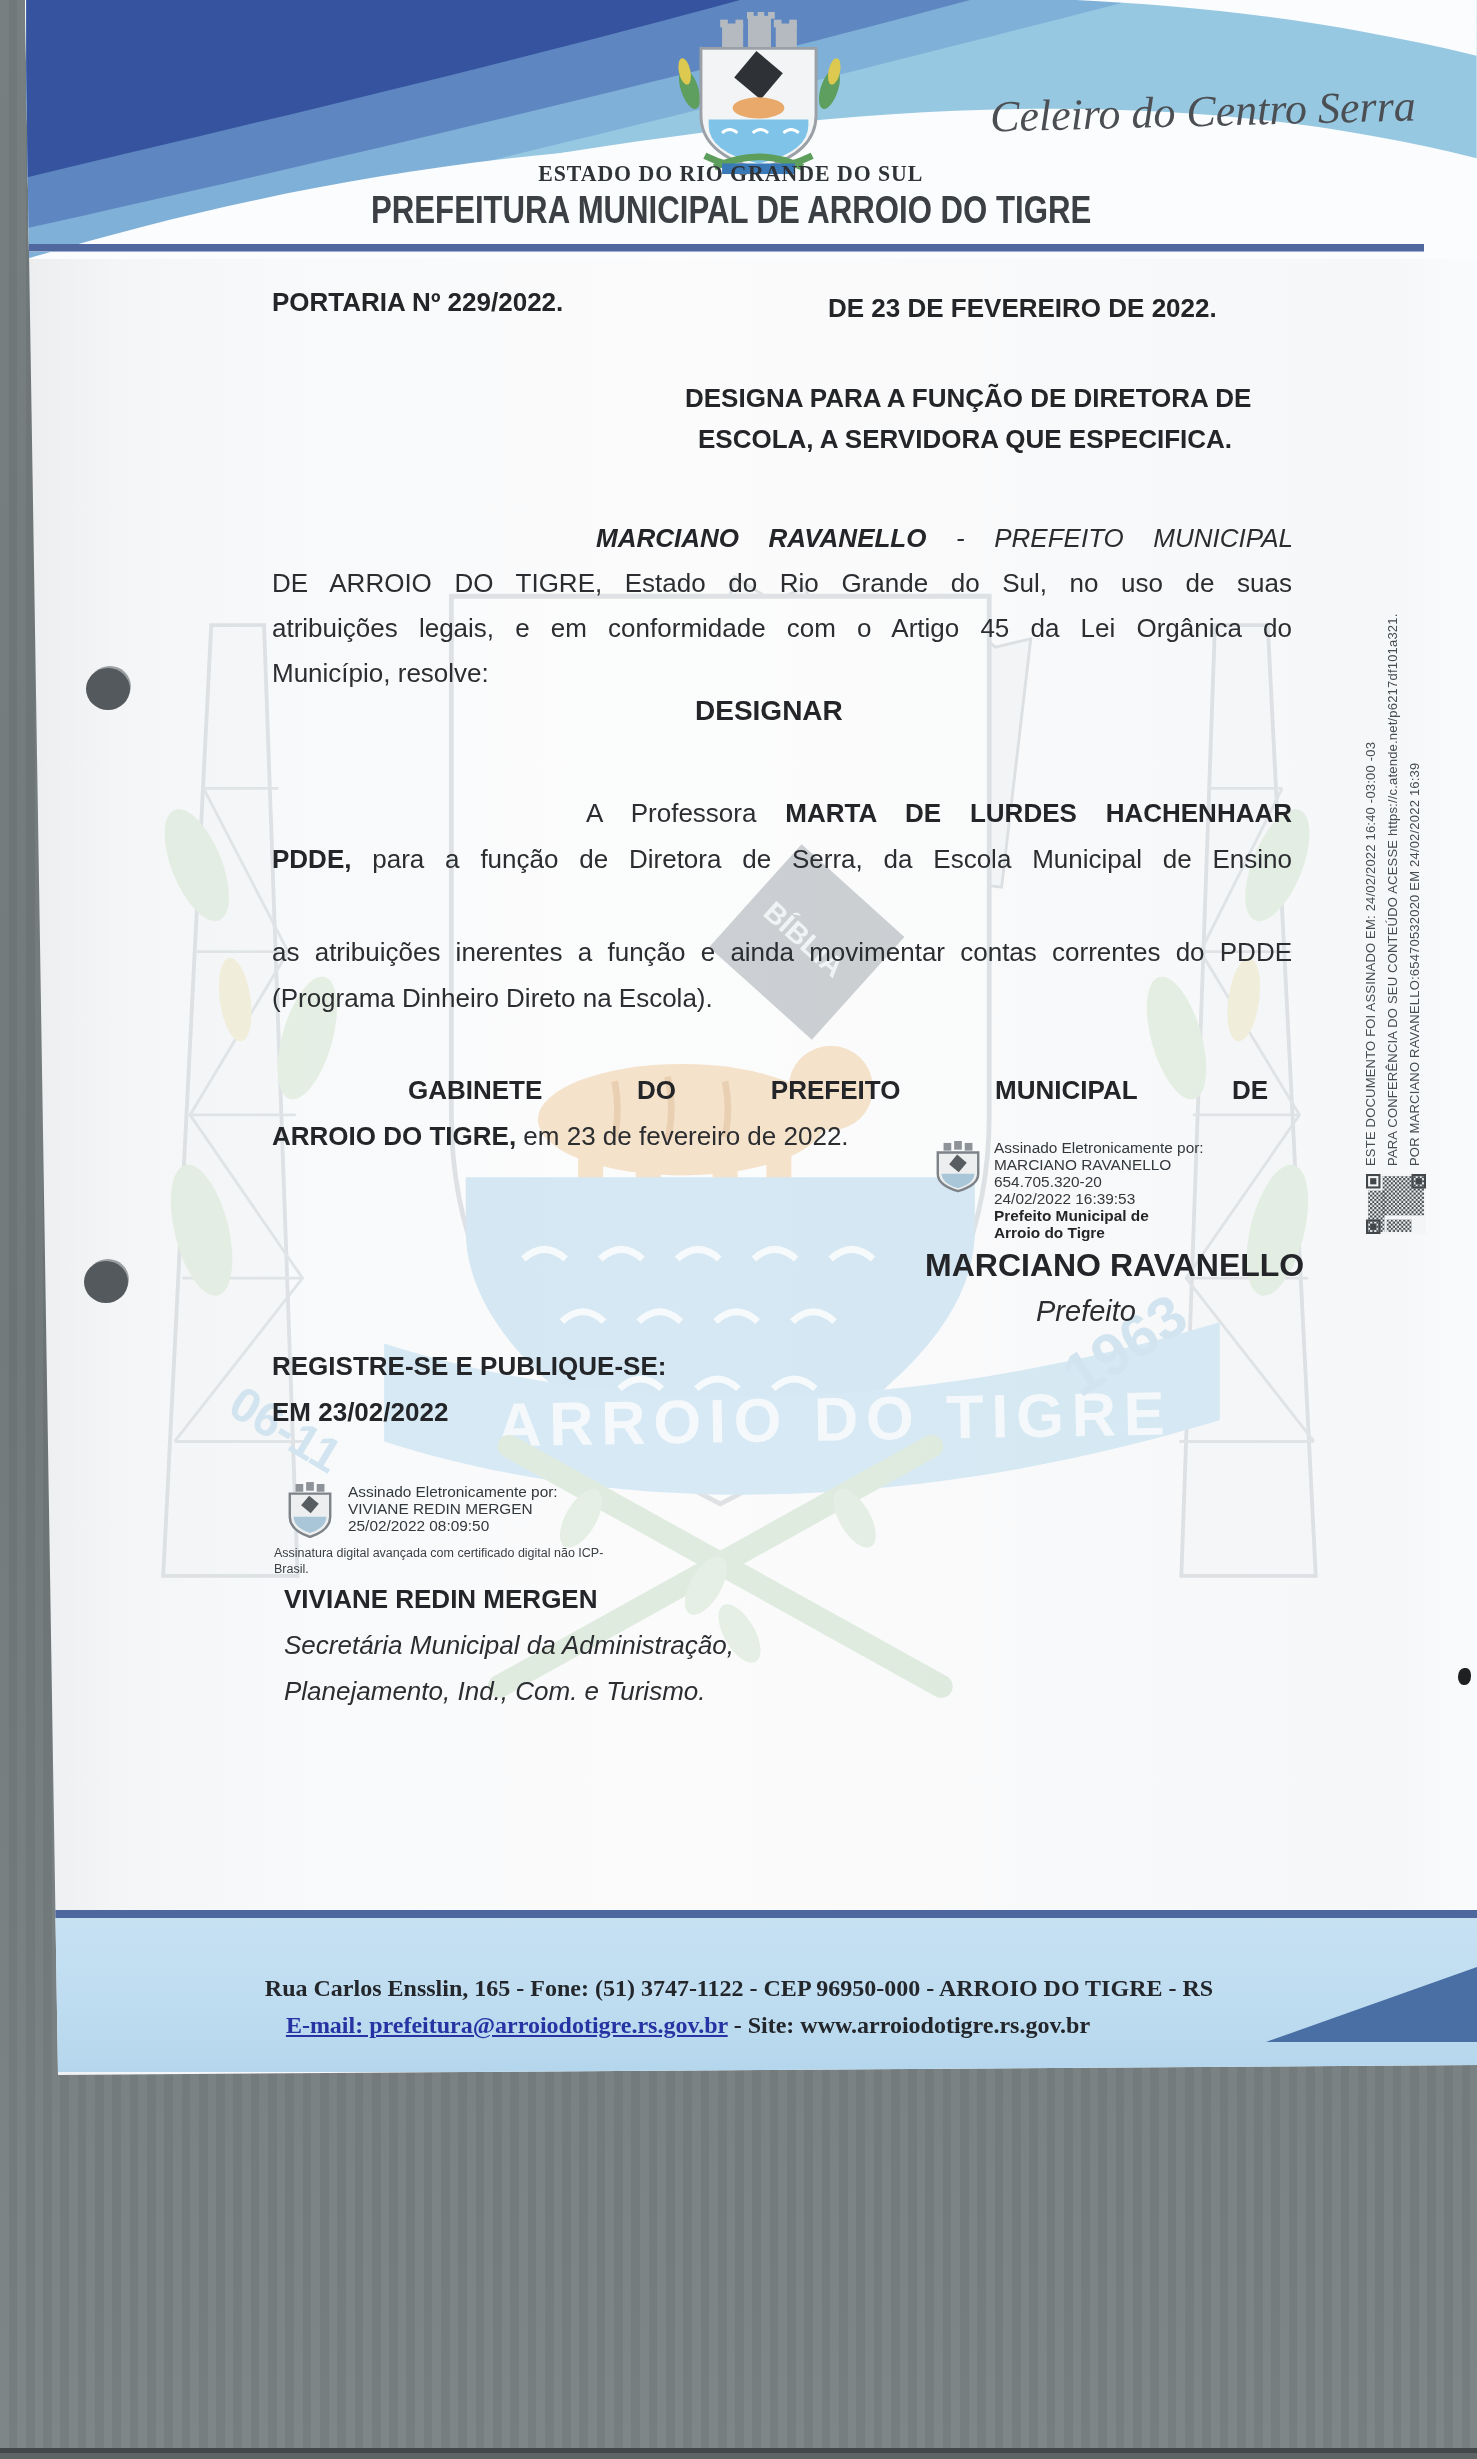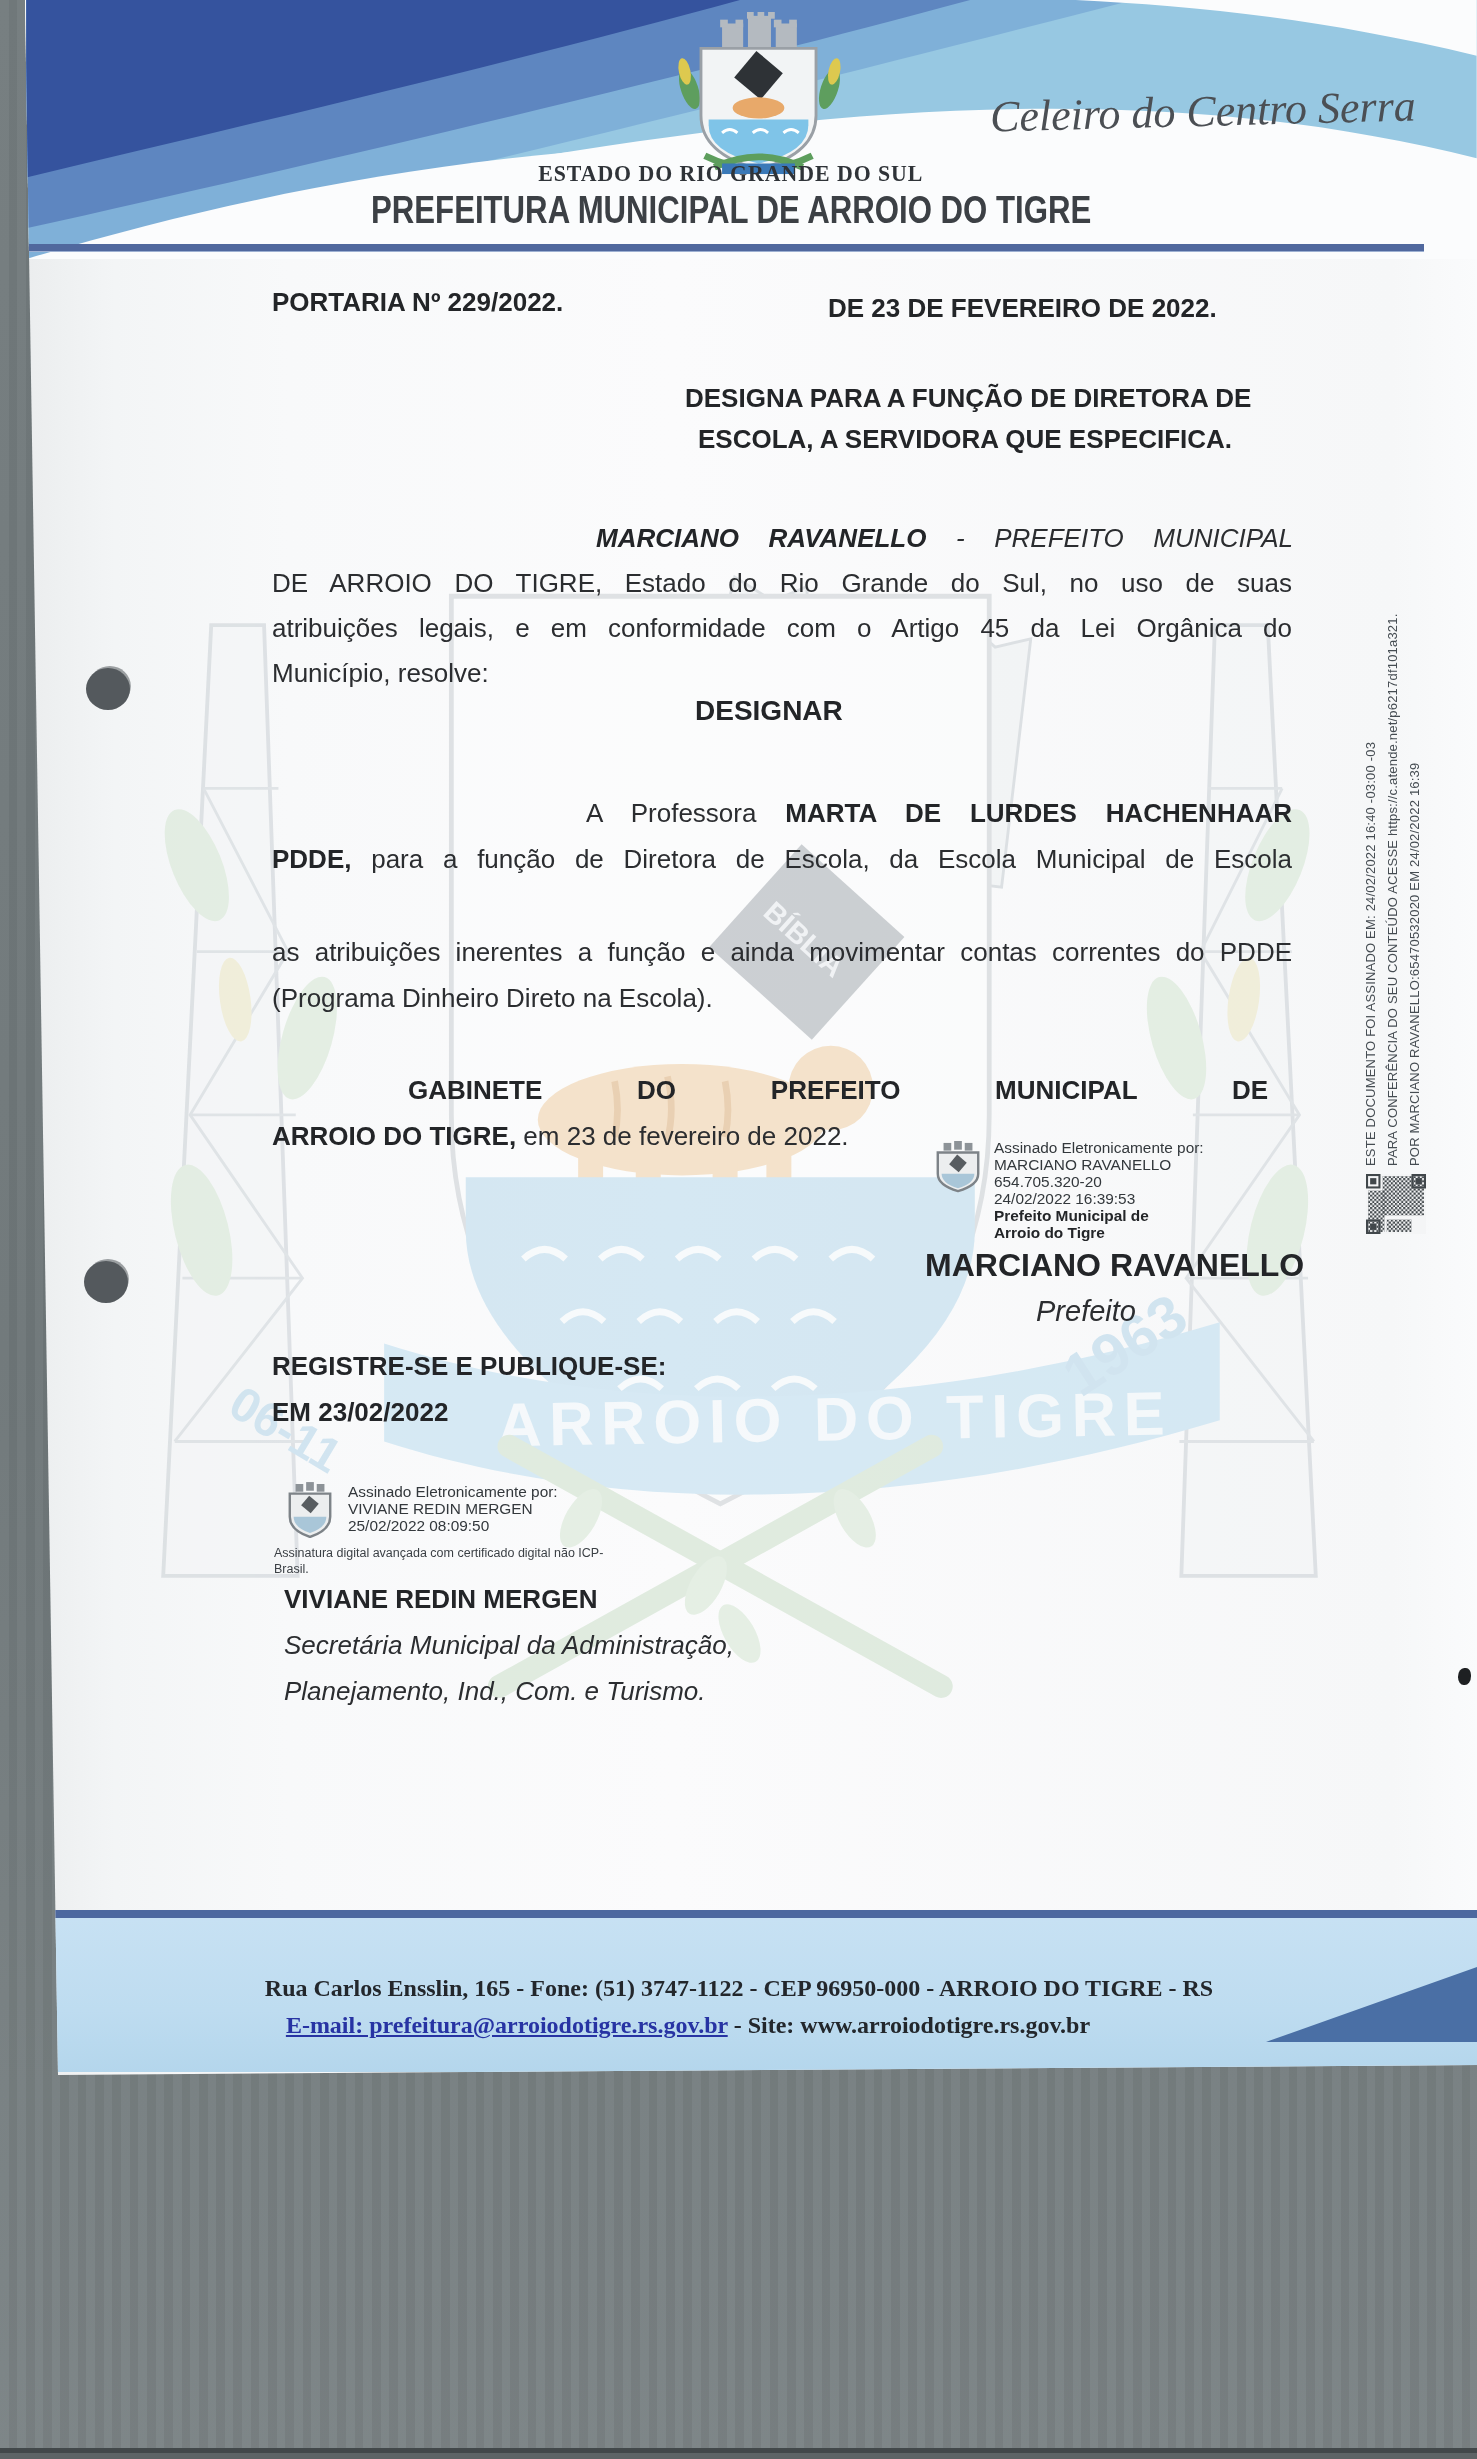--- a/index.html
+++ b/index.html
@@ -186,21 +186,21 @@
   <div class="t b abs" style="left:698px;top:423px;">ESCOLA, A SERVIDORA QUE ESPECIFICA.</div>
 
   <div class="t j abs" style="left:596px;top:522px;width:697px;font-style:italic;"><span class="b">MARCIANO RAVANELLO</span><span> - PREFEITO MUNICIPAL</span></div>
   <div class="t j abs" style="left:272px;top:567px;width:1020px;">DE ARROIO DO TIGRE, Estado do Rio Grande do Sul, no uso de suas</div>
   <div class="t j abs" style="left:272px;top:612px;width:1020px;">atribuições legais, e em conformidade com o Artigo 45 da Lei Orgânica do</div>
   <div class="t abs" style="left:272px;top:657px;">Município, resolve:</div>
 
   <div class="t b abs" style="left:695px;top:694px;font-size:28px;">DESIGNAR</div>
 
   <div class="t j abs" style="left:586px;top:797px;width:706px;"><span>A Professora </span><span class="b">MARTA DE LURDES HACHENHAAR</span></div>
-  <div class="t j abs" style="left:272px;top:843px;width:1020px;"><span class="b">PDDE,</span><span> para a função de Diretora de Escola, da Escola Municipal de Escola</span></div>
+  <div class="t j abs" style="left:272px;top:843px;width:1020px;"><span class="b">PDDE,</span><span> para a função de Diretora de Serra, da Escola Municipal de Ensino</span></div>
   <div class="t j abs" style="left:272px;top:936px;width:1020px;">as atribuições inerentes a função e ainda movimentar contas correntes do PDDE</div>
   <div class="t abs" style="left:272px;top:982px;">(Programa Dinheiro Direto na Escola).</div>
 
   <div class="t b j abs" style="left:408px;top:1074px;width:860px;">GABINETE DO PREFEITO MUNICIPAL DE</div>
   <div class="t abs" style="left:272px;top:1120px;"><span class="b">ARROIO DO TIGRE,</span><span> em 23 de fevereiro de 2022.</span></div>
 
   <svg class="abs" style="left:930px;top:1141px;" width="56" height="52" viewBox="0 0 58 54">
     <g fill="#8d9398">
       <rect x="14" y="2" width="8" height="8"></rect>
         <rect x="25" y="0" width="8" height="9"></rect>

